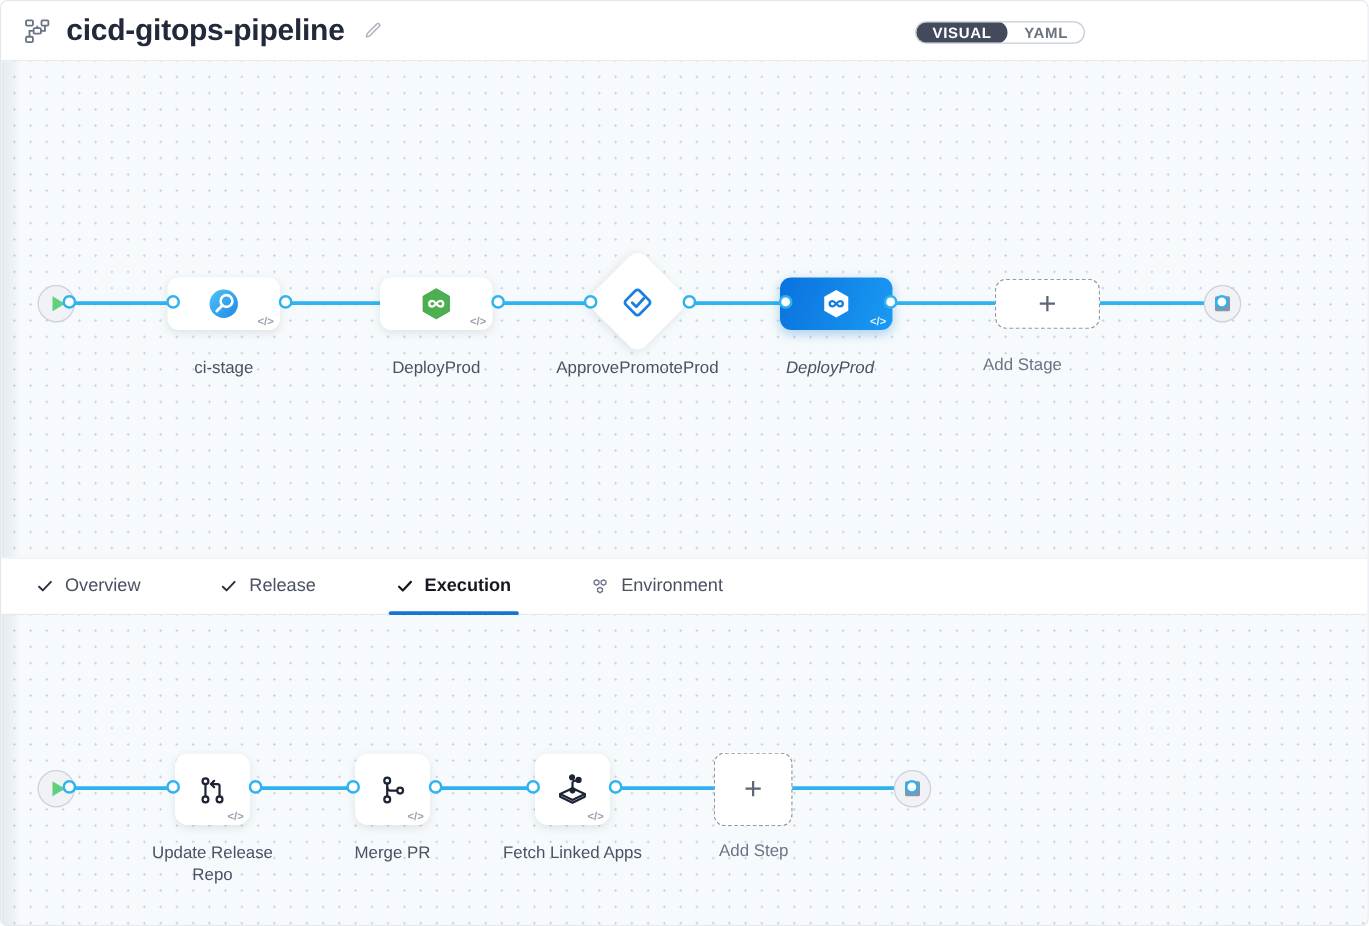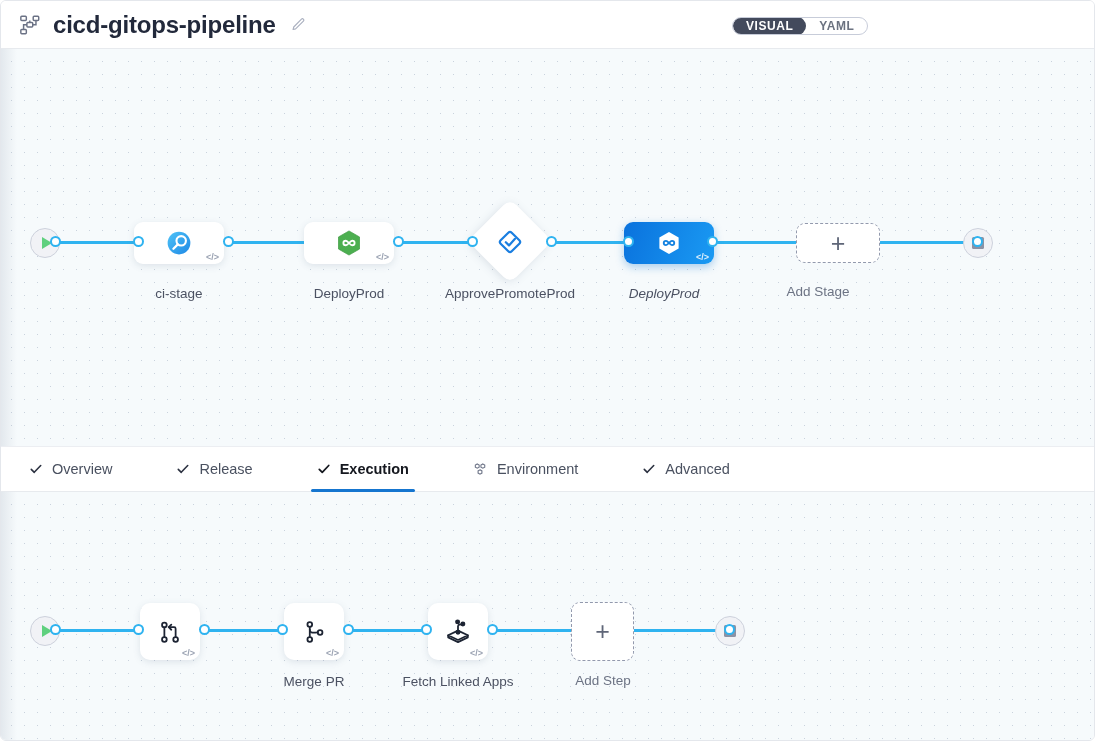--- a/index.html
+++ b/index.html
@@ -366,28 +366,20 @@
       <span class="envico">
         <svg viewBox="0 0 18 18" width="15" height="15" fill="none" stroke="#6e7588" stroke-width="1.3">
           <path d="M5.1 2.3 7.4 3.6v2.6L5.1 7.5 2.8 6.2V3.6z"></path>
           <path d="M11.8 2.3 14.1 3.6v2.6l-2.3 1.3L9.5 6.2V3.6z"></path>
           <path d="M8.4 9.4l2.3 1.3v2.6l-2.3 1.3-2.3-1.3v-2.6z"></path>
         </svg>
       </span>
       <span>Environment</span>
     </div>
 
-    <div class="tab">
-      <span class="chk">
-        <svg viewBox="0 0 16 16" width="14" height="14" fill="none" stroke="#2b3140" stroke-width="1.8" stroke-linecap="round" stroke-linejoin="round">
-            <path d="M2.6 8.4 6 11.8 13.4 4"></path>
-          </svg>
-      </span>
-      <span>Advanced</span>
-    </div>
   </div>
 
   <div class="canvas bottom">
     <div class="stage-layer">
 
       <div class="edge" style="left:54px;  top:137px; width:90px;"></div>
       <div class="edge" style="left:198px; top:137px; width:92px;"></div>
       <div class="edge" style="left:342px; top:137px; width:92px;"></div>
       <div class="edge" style="left:486px; top:137px; width:86px;"></div>
       <div class="edge" style="left:631px; top:137px; width:92px;"></div>
@@ -414,20 +406,21 @@
             <circle cx="10" cy="8.5" r="2.5"></circle>
               <circle cx="10" cy="24" r="2.5"></circle>
               <circle cx="22" cy="24" r="2.5"></circle>
             <path d="M10 11v10.5"></path>
             <path d="M22 21.5V12.5a1.6 1.6 0 0 0-1.6-1.6H15"></path>
             <path d="M17.4 8.2 14.6 10.9l2.8 2.7"></path>
           </svg>
         </div>
         <span class="code-badge">&lt;/&gt;</span>
       </div>
+      <div class="node-label" style="left:104px; top:181px; width:130px;"><span>Update Release</span> <span>Repo</span></div>
 
       <div class="node step" style="left:283px; top:111px;">
         <div class="ico">
           <svg viewBox="0 0 32 32" width="30" height="30" fill="none" stroke="#1d2433" stroke-width="1.9" stroke-linecap="round" stroke-linejoin="round">
             <circle cx="11.5" cy="8" r="2.5"></circle>
               <circle cx="11.5" cy="24" r="2.5"></circle>
               <circle cx="22.5" cy="16.5" r="2.5"></circle>
             <path d="M11.5 10.5v11"></path>
             <path d="M11.5 13.5c0 4 3.5 3 8.5 3"></path>
           </svg>

